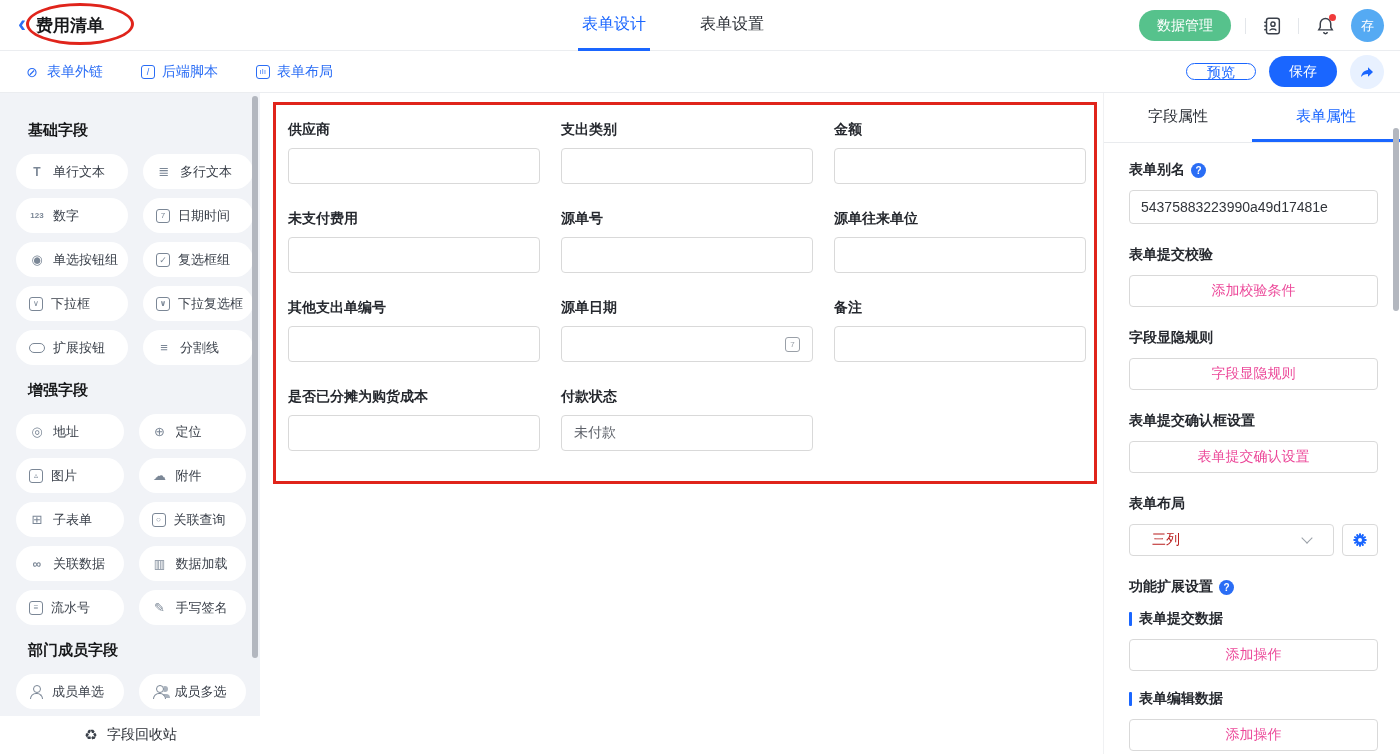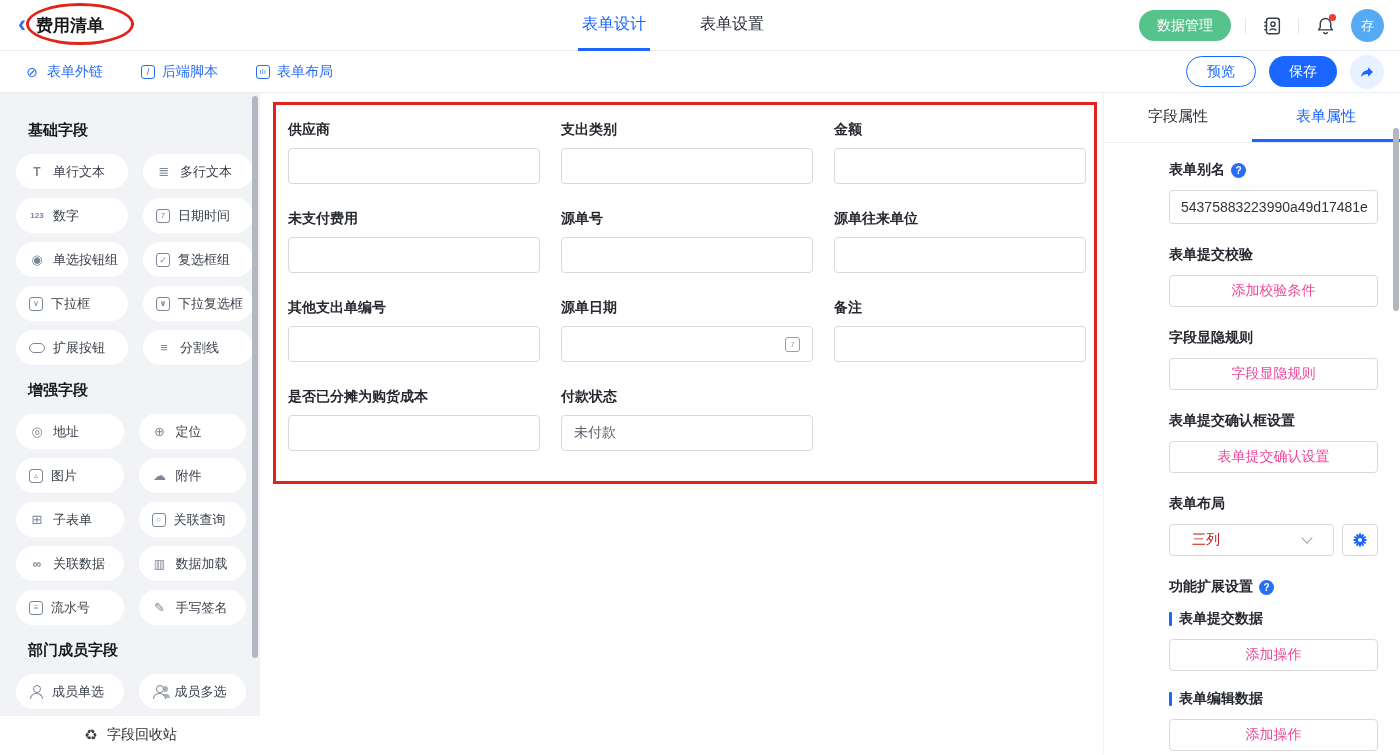--- a/index.html
+++ b/index.html
@@ -20,21 +20,21 @@
   .vdiv{width:1px;height:16px;background:#e3e6ea;}
   .hicon{width:24px;height:24px;display:flex;align-items:center;justify-content:center;cursor:pointer;position:relative;}
   .bell-dot{position:absolute;top:0px;right:1px;width:7px;height:7px;background:#f03b3b;border-radius:50%;}
   .avatar{width:33px;height:33px;border-radius:50%;background:#55aaf3;color:#fff;display:flex;align-items:center;justify-content:center;font-size:13px;cursor:pointer;}
 
   
   .toolbar{height:42px;border-bottom:1px solid #ebedf0;display:flex;align-items:center;justify-content:space-between;padding:0 16px 0 24px;background:#fff;}
   .tb-links{display:flex;align-items:center;gap:38px;}
   .tb-link{display:flex;align-items:center;gap:7px;color:#2a6df5;font-size:14px;cursor:pointer;}
   .tb-right{display:flex;align-items:center;gap:13px;}
-  .btn-outline{height:31px;padding:0 20px;border:1px solid #1a66ff;color:#1a66ff;background:#fff;border-radius:16px;font-size:14px;cursor:pointer;}
+  .btn-outline{height:17px;padding:0 20px;border:1px solid #1a66ff;color:#1a66ff;background:#fff;border-radius:16px;font-size:14px;cursor:pointer;}
   .btn-primary{height:31px;padding:0 20px;border:none;color:#fff;background:#1a66ff;border-radius:16px;font-size:14px;cursor:pointer;}
   .share-circle{width:34px;height:34px;border-radius:50%;background:#e8f1ff;display:flex;align-items:center;justify-content:center;cursor:pointer;}
 
   
   .content{display:flex;height:661px;position:relative;}
 
   
   .sidebar{width:260px;background:#f1f3f7;position:relative;overflow:hidden;flex:none;}
   .sb-inner{padding:18px 14px 0 16px;}
   .sb-title{font-size:15px;font-weight:700;color:#17181a;margin:10px 12px 14px;}
@@ -89,21 +89,21 @@
   .fld-input{height:36px;border:1px solid #d9d9d9;border-radius:4px;background:#fff;display:flex;align-items:center;padding:0 12px;font-size:14px;color:#5c6068;justify-content:space-between;}
   .date-cal{width:15px;height:15px;border:1.3px solid #9aa0a8;border-radius:3px;color:#9aa0a8;font-size:8px;display:flex;align-items:center;justify-content:center;margin-left:auto;}
 
   
   .panel{width:297px;flex:none;background:#fff;border-left:1px solid #f0f1f3;position:relative;}
   .panel-tabs{height:50px;display:flex;border-bottom:1px solid #e9ebee;}
   .panel-tab{flex:1;display:flex;align-items:center;justify-content:center;font-size:15px;color:#2b2f36;cursor:pointer;border-bottom:3px solid transparent;}
   .panel-tab.active{color:#1a66ff;border-bottom-color:#1a66ff;font-weight:400;}
   .panel-body{padding:18px 22px 0 25px;}
   .p-label{font-size:14px;font-weight:700;color:#25282e;margin:0 0 11px;display:flex;align-items:center;gap:6px;}
-  .p-section{margin-bottom:22px;margin-left:40px;}
+  .p-section{margin-bottom:22px;}
   .p-input{height:34px;border:1px solid #d9d9d9;border-radius:4px;display:flex;align-items:center;padding:0 11px;font-size:14px;color:#32353b;}
   .p-btn{width:100%;height:32px;border:1px solid #d9d9d9;background:#fff;border-radius:4px;font-size:14px;color:#ec4899;cursor:pointer;}
   .help-badge{width:15px;height:15px;border-radius:50%;background:#2a6df5;color:#fff;font-size:10px;font-weight:700;display:inline-flex;align-items:center;justify-content:center;cursor:pointer;}
   .help-badge::before{content:"?";}
   .layout-row{display:flex;gap:8px;}
   .p-select{flex:1;height:32px;border:1px solid #d9d9d9;border-radius:4px;display:flex;align-items:center;justify-content:space-between;padding:0 22px;font-size:14px;color:#b91c1c;cursor:pointer;}
   .chev{width:8px;height:8px;border-right:1.5px solid #9aa0a8;border-bottom:1.5px solid #9aa0a8;transform:rotate(45deg);margin-top:-4px;}
   .gear-btn{width:36px;height:32px;border:1px solid #d9d9d9;border-radius:4px;background:#fff;display:flex;align-items:center;justify-content:center;cursor:pointer;}
   .sub-head{font-size:14px;font-weight:700;color:#25282e;margin:0 0 11px;display:flex;align-items:center;gap:7px;}
   .blue-bar{width:3px;height:14px;background:#1a66ff;border-radius:1px;flex:none;}

